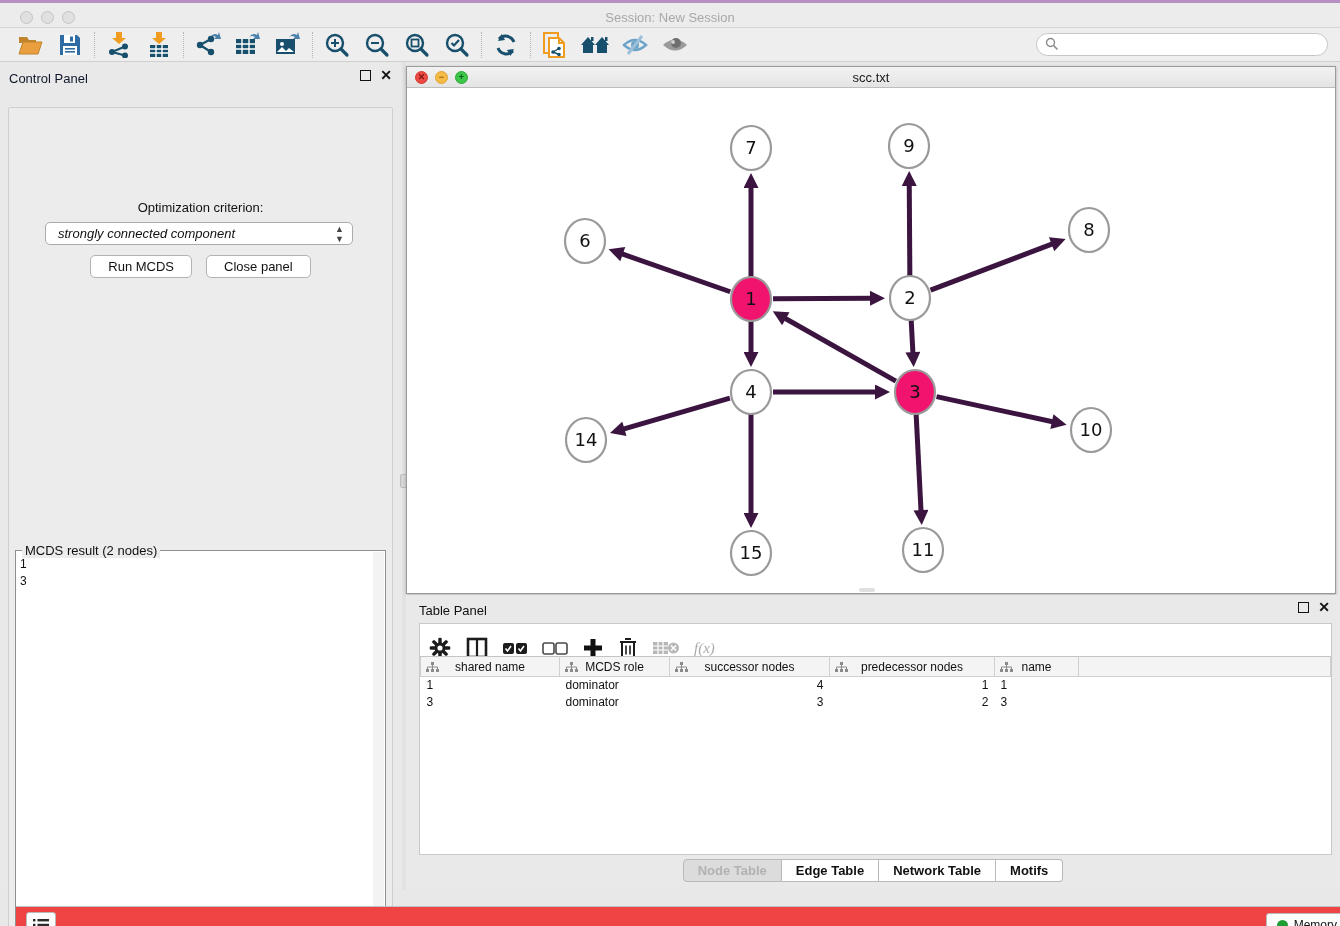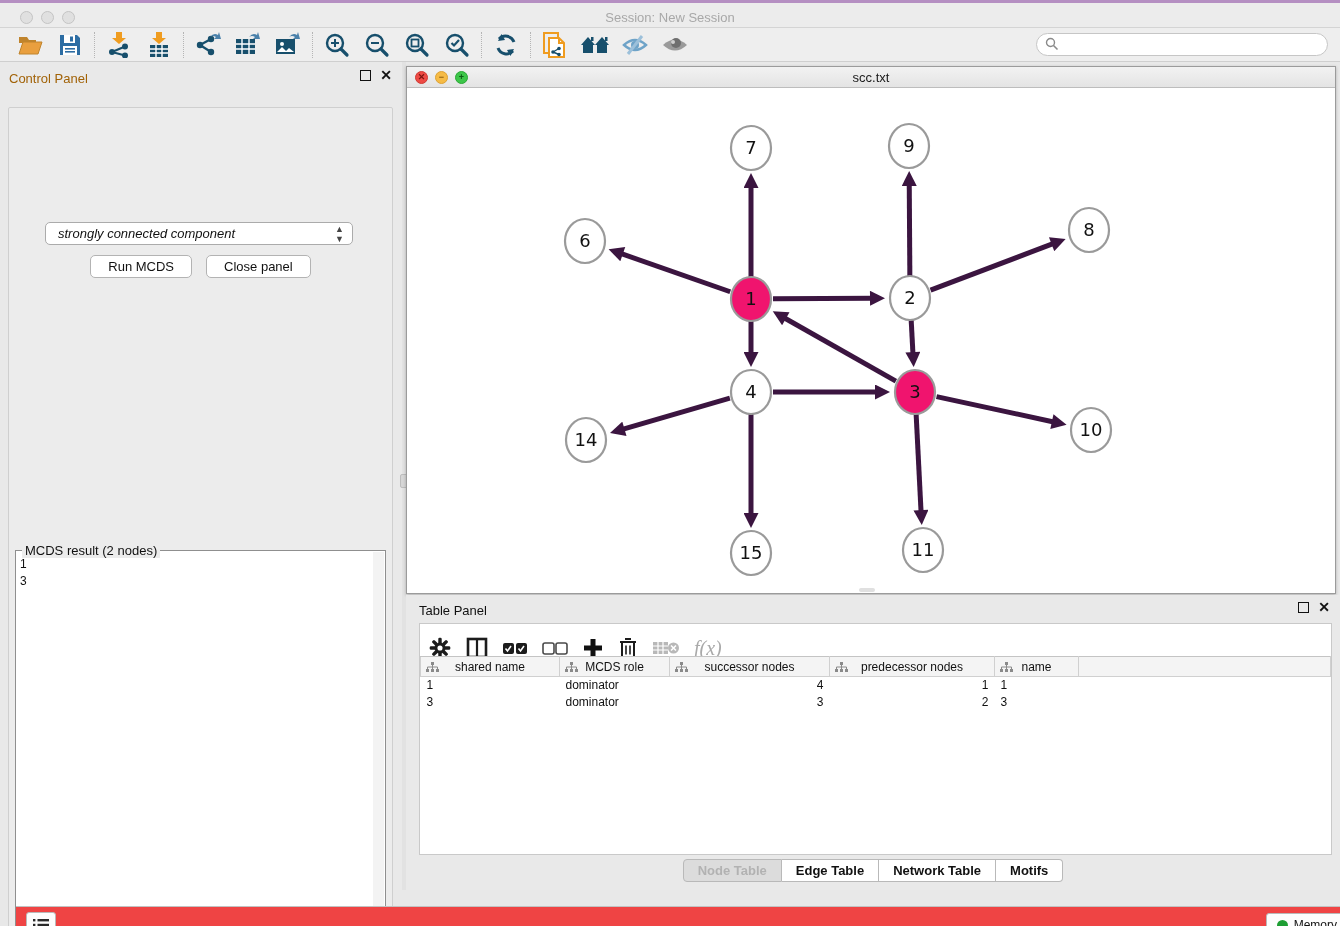--- a/index.html
+++ b/index.html
@@ -18,21 +18,21 @@
   #search-wrap { position:absolute; right:12px; top:5px; }
   #search-input { width:292px; height:23px; border:1px solid #c6c6c6; border-radius:12px; background:#ffffff; padding-left:26px; font-size:12px; color:#333; outline:none; }
   #search-glyph { position:absolute; left:9px; top:4px; width:14px; height:14px; }
 
   
   #main { position:absolute; left:0; top:62px; width:1340px; height:828px; }
 
   
   #control-panel { position:absolute; left:0; top:0; width:402px; height:828px; background:#e9e9e9; }
   #cp-header { position:absolute; left:0; top:6px; width:100%; height:22px; }
-  #cp-title { position:absolute; left:9px; top:3px; font-size:13px; color:#a16207; }
+  #cp-title { position:absolute; left:9px; top:3px; font-size:13px; color:#0f172a; }
   .panel-btns { position:absolute; right:10px; top:2px; display:flex; gap:9px; align-items:center; }
   .float-btn { width:11px; height:11px; border:1.5px solid #111; background:transparent; }
   .close-x { font-size:14px; font-weight:bold; color:#111; line-height:11px; }
   #cp-tabs { position:absolute; left:0; top:34px; width:100%; display:flex; justify-content:center; z-index:3; }
   .seg-tab { height:23px; padding:0 14px; display:flex; align-items:center; font-size:13px; font-weight:600; color:#111; background:#ffffff; border:1px solid #b9b9b9; border-left-width:0; }
   .seg-tab:first-child { border-left-width:1px; border-radius:4px 0 0 4px; }
   .seg-tab:last-child { border-radius:0 4px 4px 0; }
   .seg-tab.selected { background:#dcdcdc; color:#b2b2b2; }
   #cp-body { position:absolute; left:8px; top:45px; width:385px; height:837px; background:#ececec; border:1px solid #cfcfcf; border-radius:2px; }
   #opt-label { position:absolute; left:0; width:100%; top:92px; text-align:center; font-size:13px; color:#111; }
@@ -60,21 +60,21 @@
   #net-title { position:absolute; left:0; right:0; top:3px; text-align:center; font-size:13px; color:#1a1a1a; }
   #net-canvas { position:absolute; left:0; top:21px; width:928px; height:505px; background:#ffffff; }
   #canvas-grip { position:absolute; left:452px; bottom:1px; width:16px; height:4px; background:#e0e0e0; border-radius:2px; }
 
   
   #table-panel { position:absolute; left:406px; top:533px; width:934px; height:295px; background:#e9e9e9; }
   #tp-title { position:absolute; left:13px; top:8px; font-size:13px; color:#111; }
   #tp-content { position:absolute; left:13px; top:28px; width:913px; height:232px; background:#ffffff; border:1px solid #c9c9c9; }
   #tp-toolbar { position:absolute; left:8px; top:6px; height:36px; display:flex; align-items:center; gap:14px; }
   .tp-icon { display:flex; align-items:center; justify-content:center; height:30px; }
-  #fx-label { font-family:"Liberation Serif",serif; font-style:italic; font-size:20px; color:#a9a9a9; }
+  #fx-label { font-family:"Liberation Serif",serif; font-style:italic; font-size:15px; color:#a9a9a9; }
   #data-table { position:absolute; left:0; top:32px; width:100%; border-collapse:collapse; font-size:12px; color:#111; table-layout:fixed; }
   #data-table th { background:#f4f4f4; border:1px solid #d0d0d0; border-top:1px solid #c4c4c4; height:20px; font-weight:400; position:relative; font-size:12px; }
   #data-table th .col-label { display:block; text-align:center; }
   #data-table th .hier { position:absolute; left:5px; top:5px; }
   #data-table td { height:17px; padding:0 6px; border:none; }
   .al { text-align:left; } .ar { text-align:right; }
   #tp-tabs { position:absolute; left:0; bottom:8px; width:100%; display:flex; justify-content:center; }
 
   
   #statusbar { position:absolute; left:16px; top:890px; width:1340px; height:36px; background:#ef4444; border-top:1px solid #c2c2c2;margin-top:16px; }
@@ -241,20 +241,21 @@
 
   <div id="control-panel">
     <div id="cp-header">
       <div id="cp-title">Control Panel</div>
       <div class="panel-btns">
         <div class="float-btn"></div>
         <div class="close-x">✕</div>
       </div>
     </div>
     <div id="cp-body">
+      <div id="opt-label">Optimization criterion:</div>
       <div id="opt-select">
         <span>strongly connected component</span>
         <span id="opt-stepper">▲<br>▼</span>
       </div>
       <div class="cp-buttons">
         <div class="push-btn">Run MCDS</div>
         <div class="push-btn">Close panel</div>
       </div>
       <div id="mcds-result">
         <div id="mcds-legend">MCDS result (2 nodes)</div>

